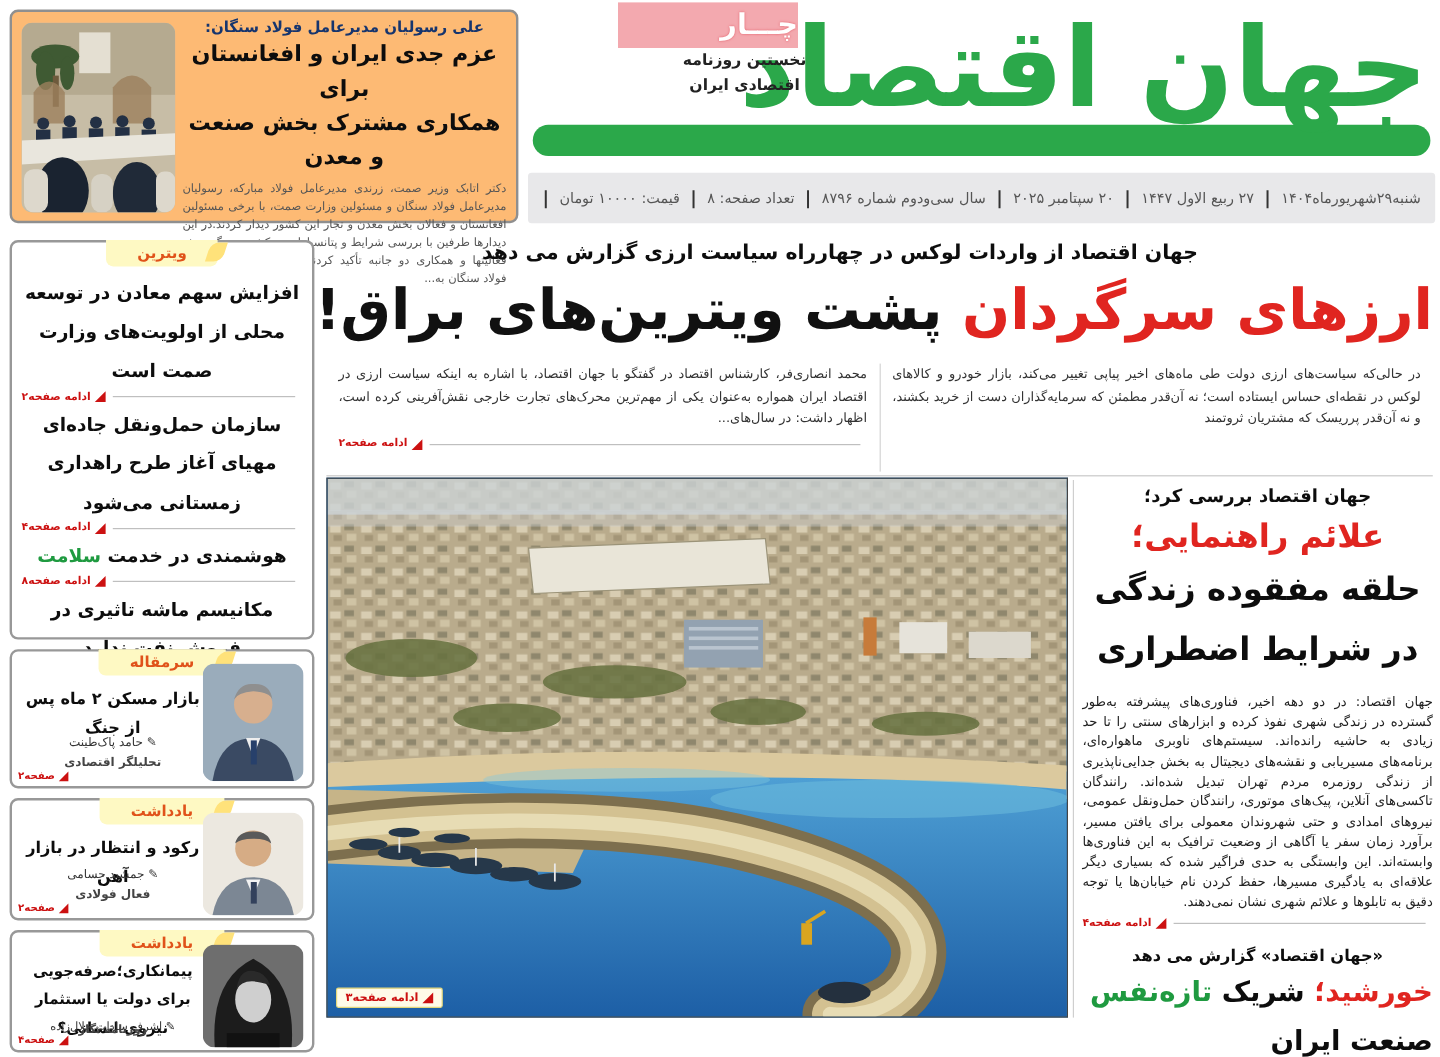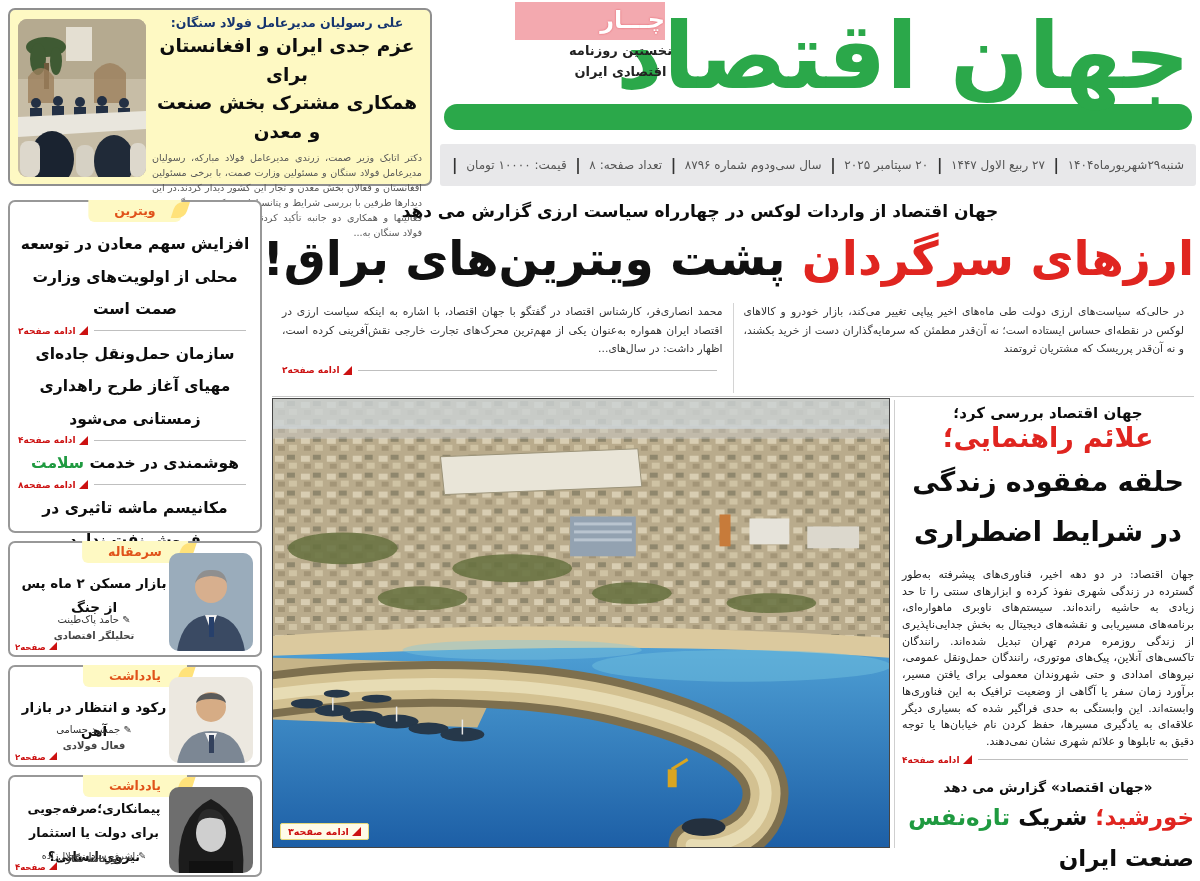--- a/index.html
+++ b/index.html
@@ -2,21 +2,21 @@
 <html lang="fa" dir="rtl"><head>
 <meta charset="utf-8">
 <style>
   * { margin:0; padding:0; box-sizing:border-box; }
   html,body { background:#fff; }
   body { font-family:"DejaVu Sans", sans-serif; direction:rtl; }
   .page { position:relative; width:1200px; height:881px; background:#fff; overflow:hidden; }
 
   
   .topbox { position:absolute; left:8px; top:8px; width:424px; height:178px;
-            border:2px solid #8f8f8f; border-radius:7px; background:#fef9c3; }
+            border:2px solid #8f8f8f; border-radius:7px; background:#fdba74; }
   .tb-photo { position:absolute; left:8px; top:9px; width:128px; height:158px;
               border-radius:9px; overflow:hidden; background:#c9bfa9; }
   .tb-text { position:absolute; left:142px; right:8px; top:5px; bottom:4px; }
   .tb-kicker { color:#16356e; font-weight:bold; font-size:12.5px; text-align:center; }
   .tb-title { font-size:18.5px; font-weight:bold; color:#0d0d0d; text-align:center;
               line-height:1.55; margin-top:2px; letter-spacing:-.3px; }
   .tb-body { font-size:9.6px; color:#555; text-align:justify; line-height:1.58; margin-top:3px; }
   .tb-page { font-weight:bold; font-size:11px; color:#111; text-align:left; margin-top:1px; }
 
   
@@ -75,21 +75,21 @@
   .bio { height:116px; }
   .bio .b-title { position:absolute; left:4px; width:160px; top:28px; font-size:13.5px;
                   font-weight:bold; color:#0d0d0d; text-align:center; line-height:1.8;
                   letter-spacing:-.2px; }
   .bio .b-author { position:absolute; left:4px; width:160px; bottom:30px; font-size:10px;
                    color:#333; text-align:center; }
   .bio .b-role { position:absolute; left:4px; width:160px; bottom:14px; font-size:10px;
                  color:#444; text-align:center; font-weight:bold; }
   .bio .b-photo { position:absolute; right:7px; top:10px; width:84px; height:98px;
                   border-radius:10px; overflow:hidden; }
-  .bio .pref { position:absolute; left:5px; bottom:3px; display:flex; align-items:flex-start; }
+  .bio .pref { position:absolute; left:5px; bottom:3px; display:flex; align-items:center; }
   .bio .pref .ctext { font-size:8.5px; }
   .bio .pref .flag { border-bottom-width:8px; border-left-width:8px; }
   .editorial { top:541px; }
   .note1 { top:665px; height:102px; }
   .note1 .b-photo, .note2 .b-photo { height:86px; }
   .note2 { top:775px; height:102px; }
   .note2 .b-title { top:20px; font-size:12.5px; line-height:1.9; }
   .note2 .b-author { bottom:14px; font-size:9.5px; }
   .note2 .b-role { bottom:11px; font-size:9.5px; }
 
@@ -102,21 +102,21 @@
              text-shadow:0 0 4px #000, 1px 1px 2px #000, -1px -1px 2px #000, 0 2px 3px #000;
              letter-spacing:-.5px; }
   .photo-mark { position:absolute; left:7px; bottom:7px; background:#fffbe8; border:1px solid #e5d87a;
                 padding:2px 7px; display:flex; align-items:center; border-radius:2px; }
   .photo-mark .ctext { font-size:9.5px; }
 
   
   .vdiv { position:absolute; left:894px; top:400px; height:448px; width:1px; background:#cfcfcf; }
   .rightcol { position:absolute; left:902px; width:292px; top:398px; }
   .r-kicker { text-align:center; font-size:15px; font-weight:bold; color:#0d0d0d; margin-top:6px; }
-  .r-red { text-align:center; font-size:27px; font-weight:bold; color:#e02520; 
+  .r-red { text-align:center; font-size:27px; font-weight:bold; color:#e02520; margin-top:10px;
            letter-spacing:-.5px; }
   .r-head { text-align:center; font-size:27px; font-weight:bold; color:#0d0d0d; line-height:1.85;
             margin-top:4px; letter-spacing:-.5px; }
   .r-body { font-size:11px; color:#222; text-align:justify; line-height:1.52; margin-top:10px; }
   .r-kicker2 { text-align:center; font-size:13.5px; font-weight:bold; color:#0d0d0d; margin-top:14px; }
   .r-solar { font-size:23px; font-weight:bold; line-height:1.8; margin-top:2px;
              letter-spacing:-.5px; }
   .r-solar .red { color:#e02520; } .r-solar .grn { color:#1f9a40; } .r-solar .blk { color:#0d0d0d; }
 </style>
 </head>

